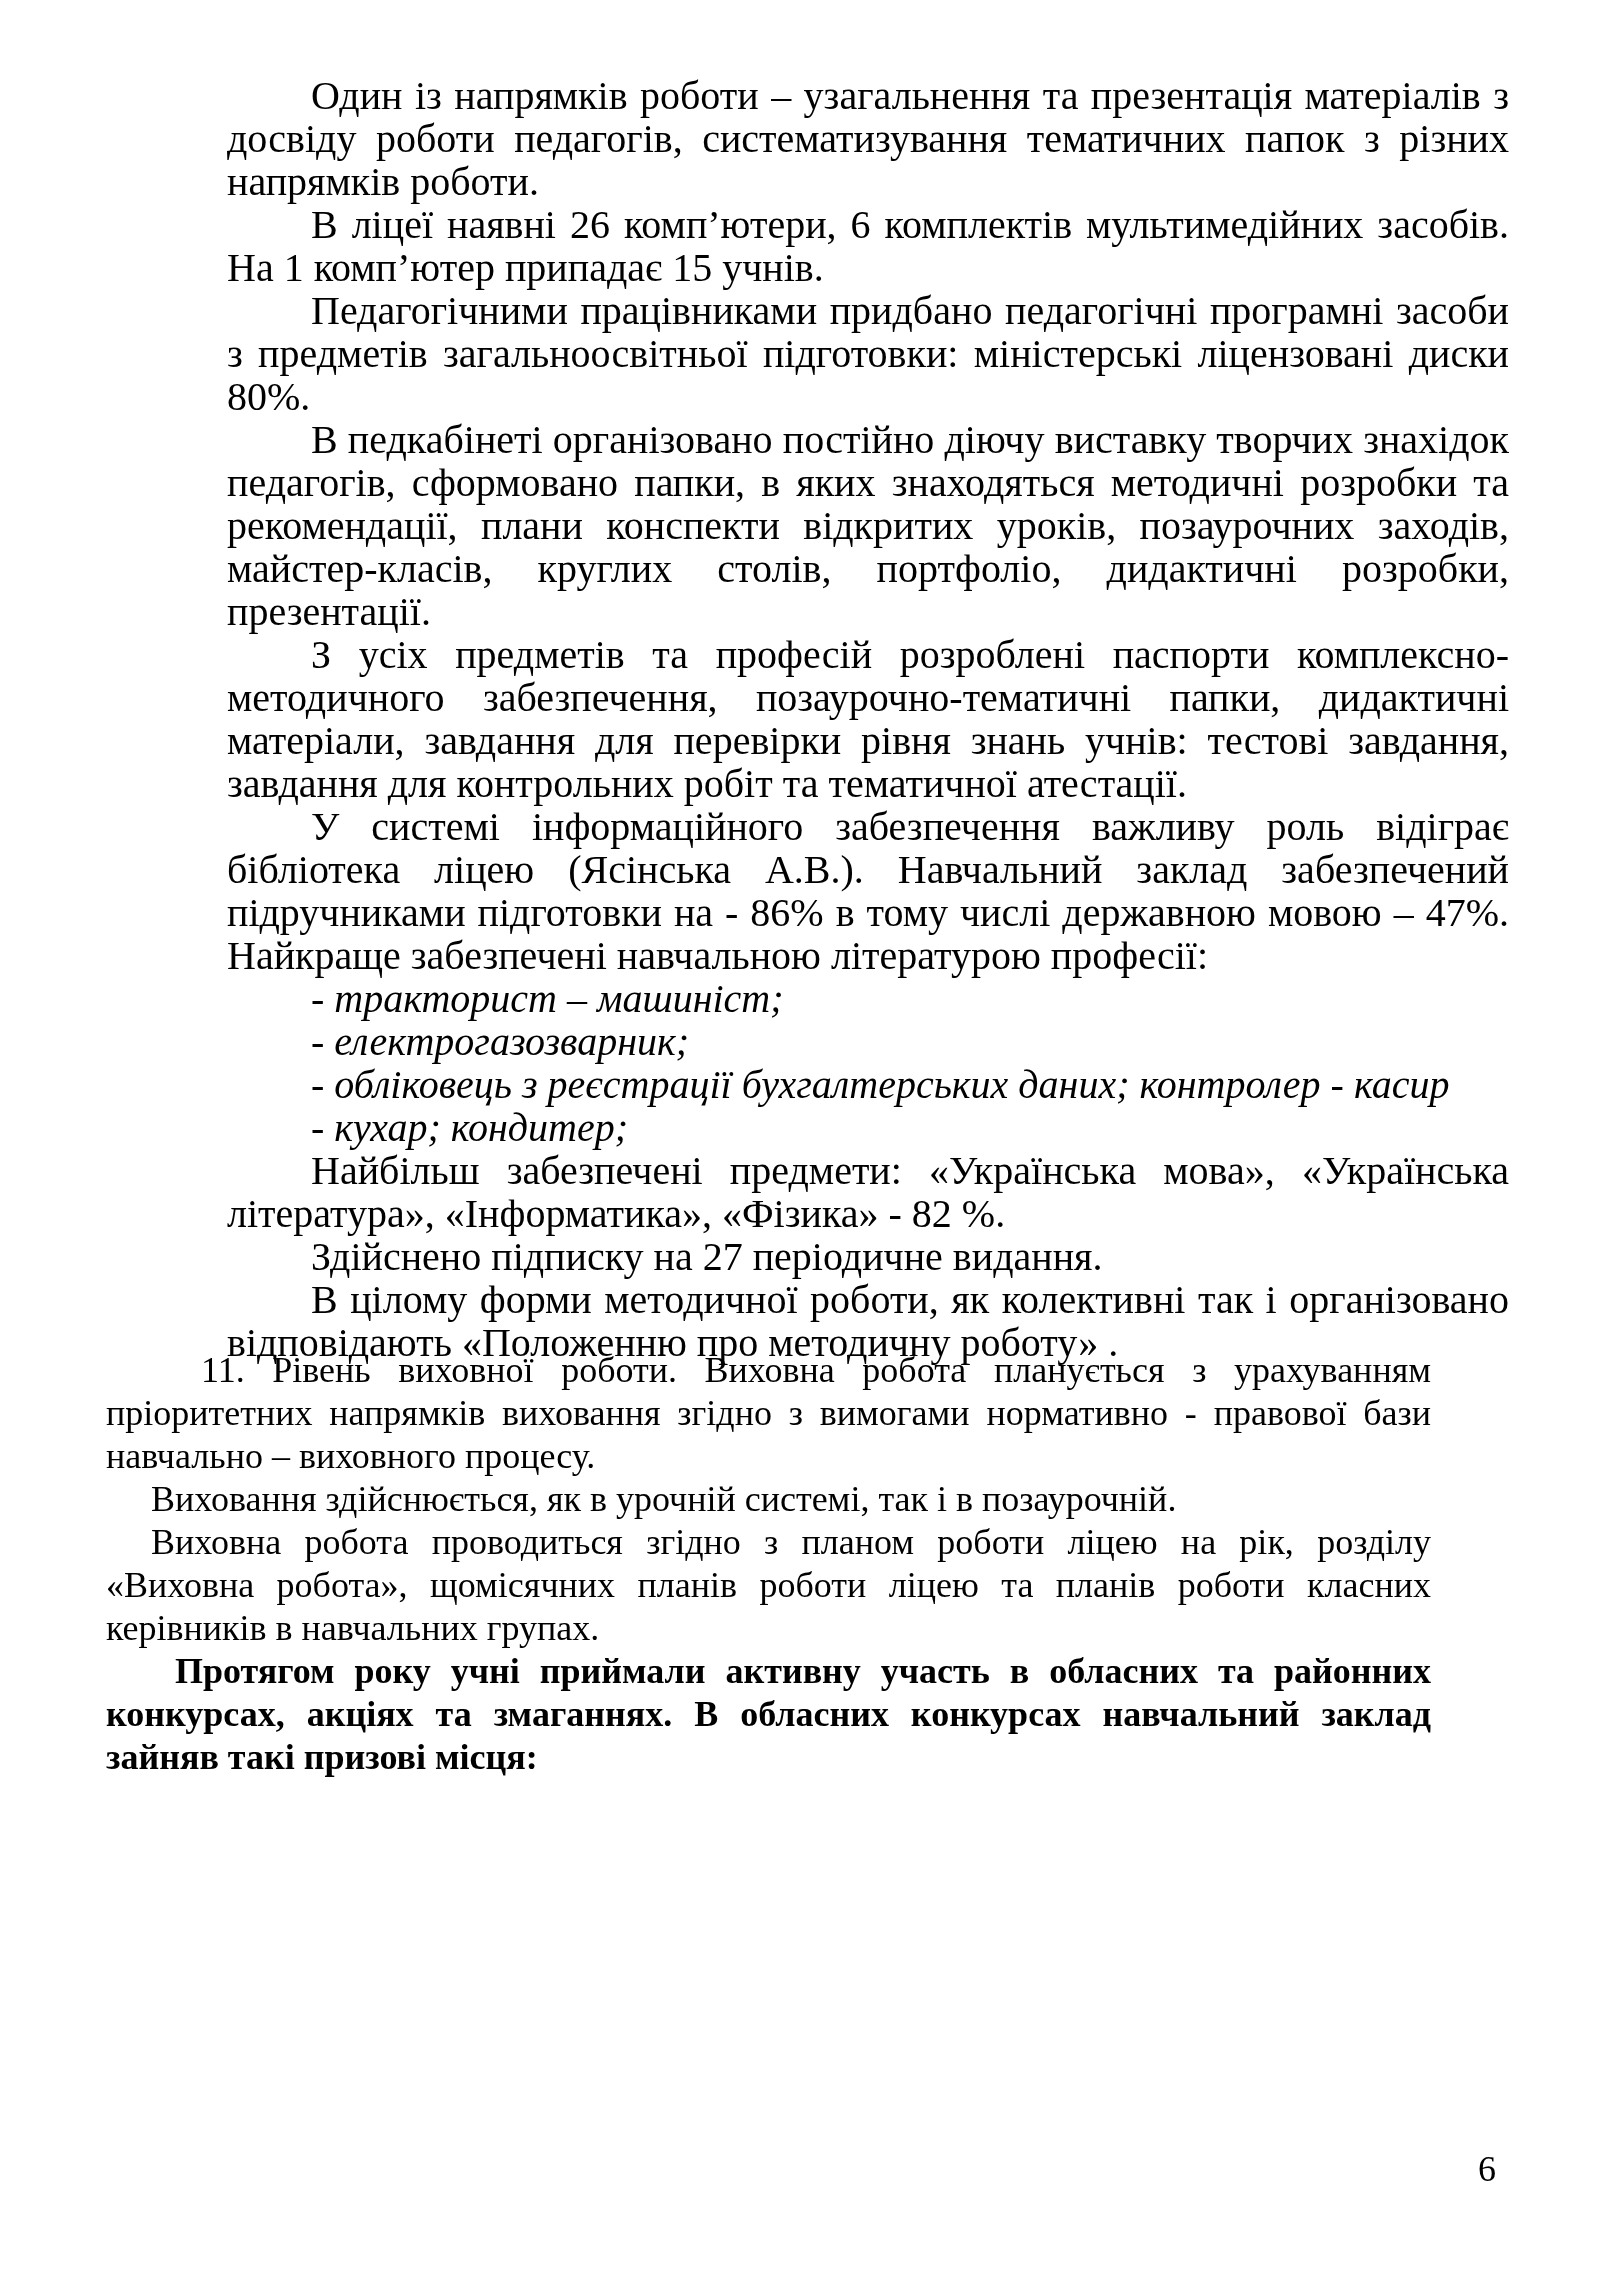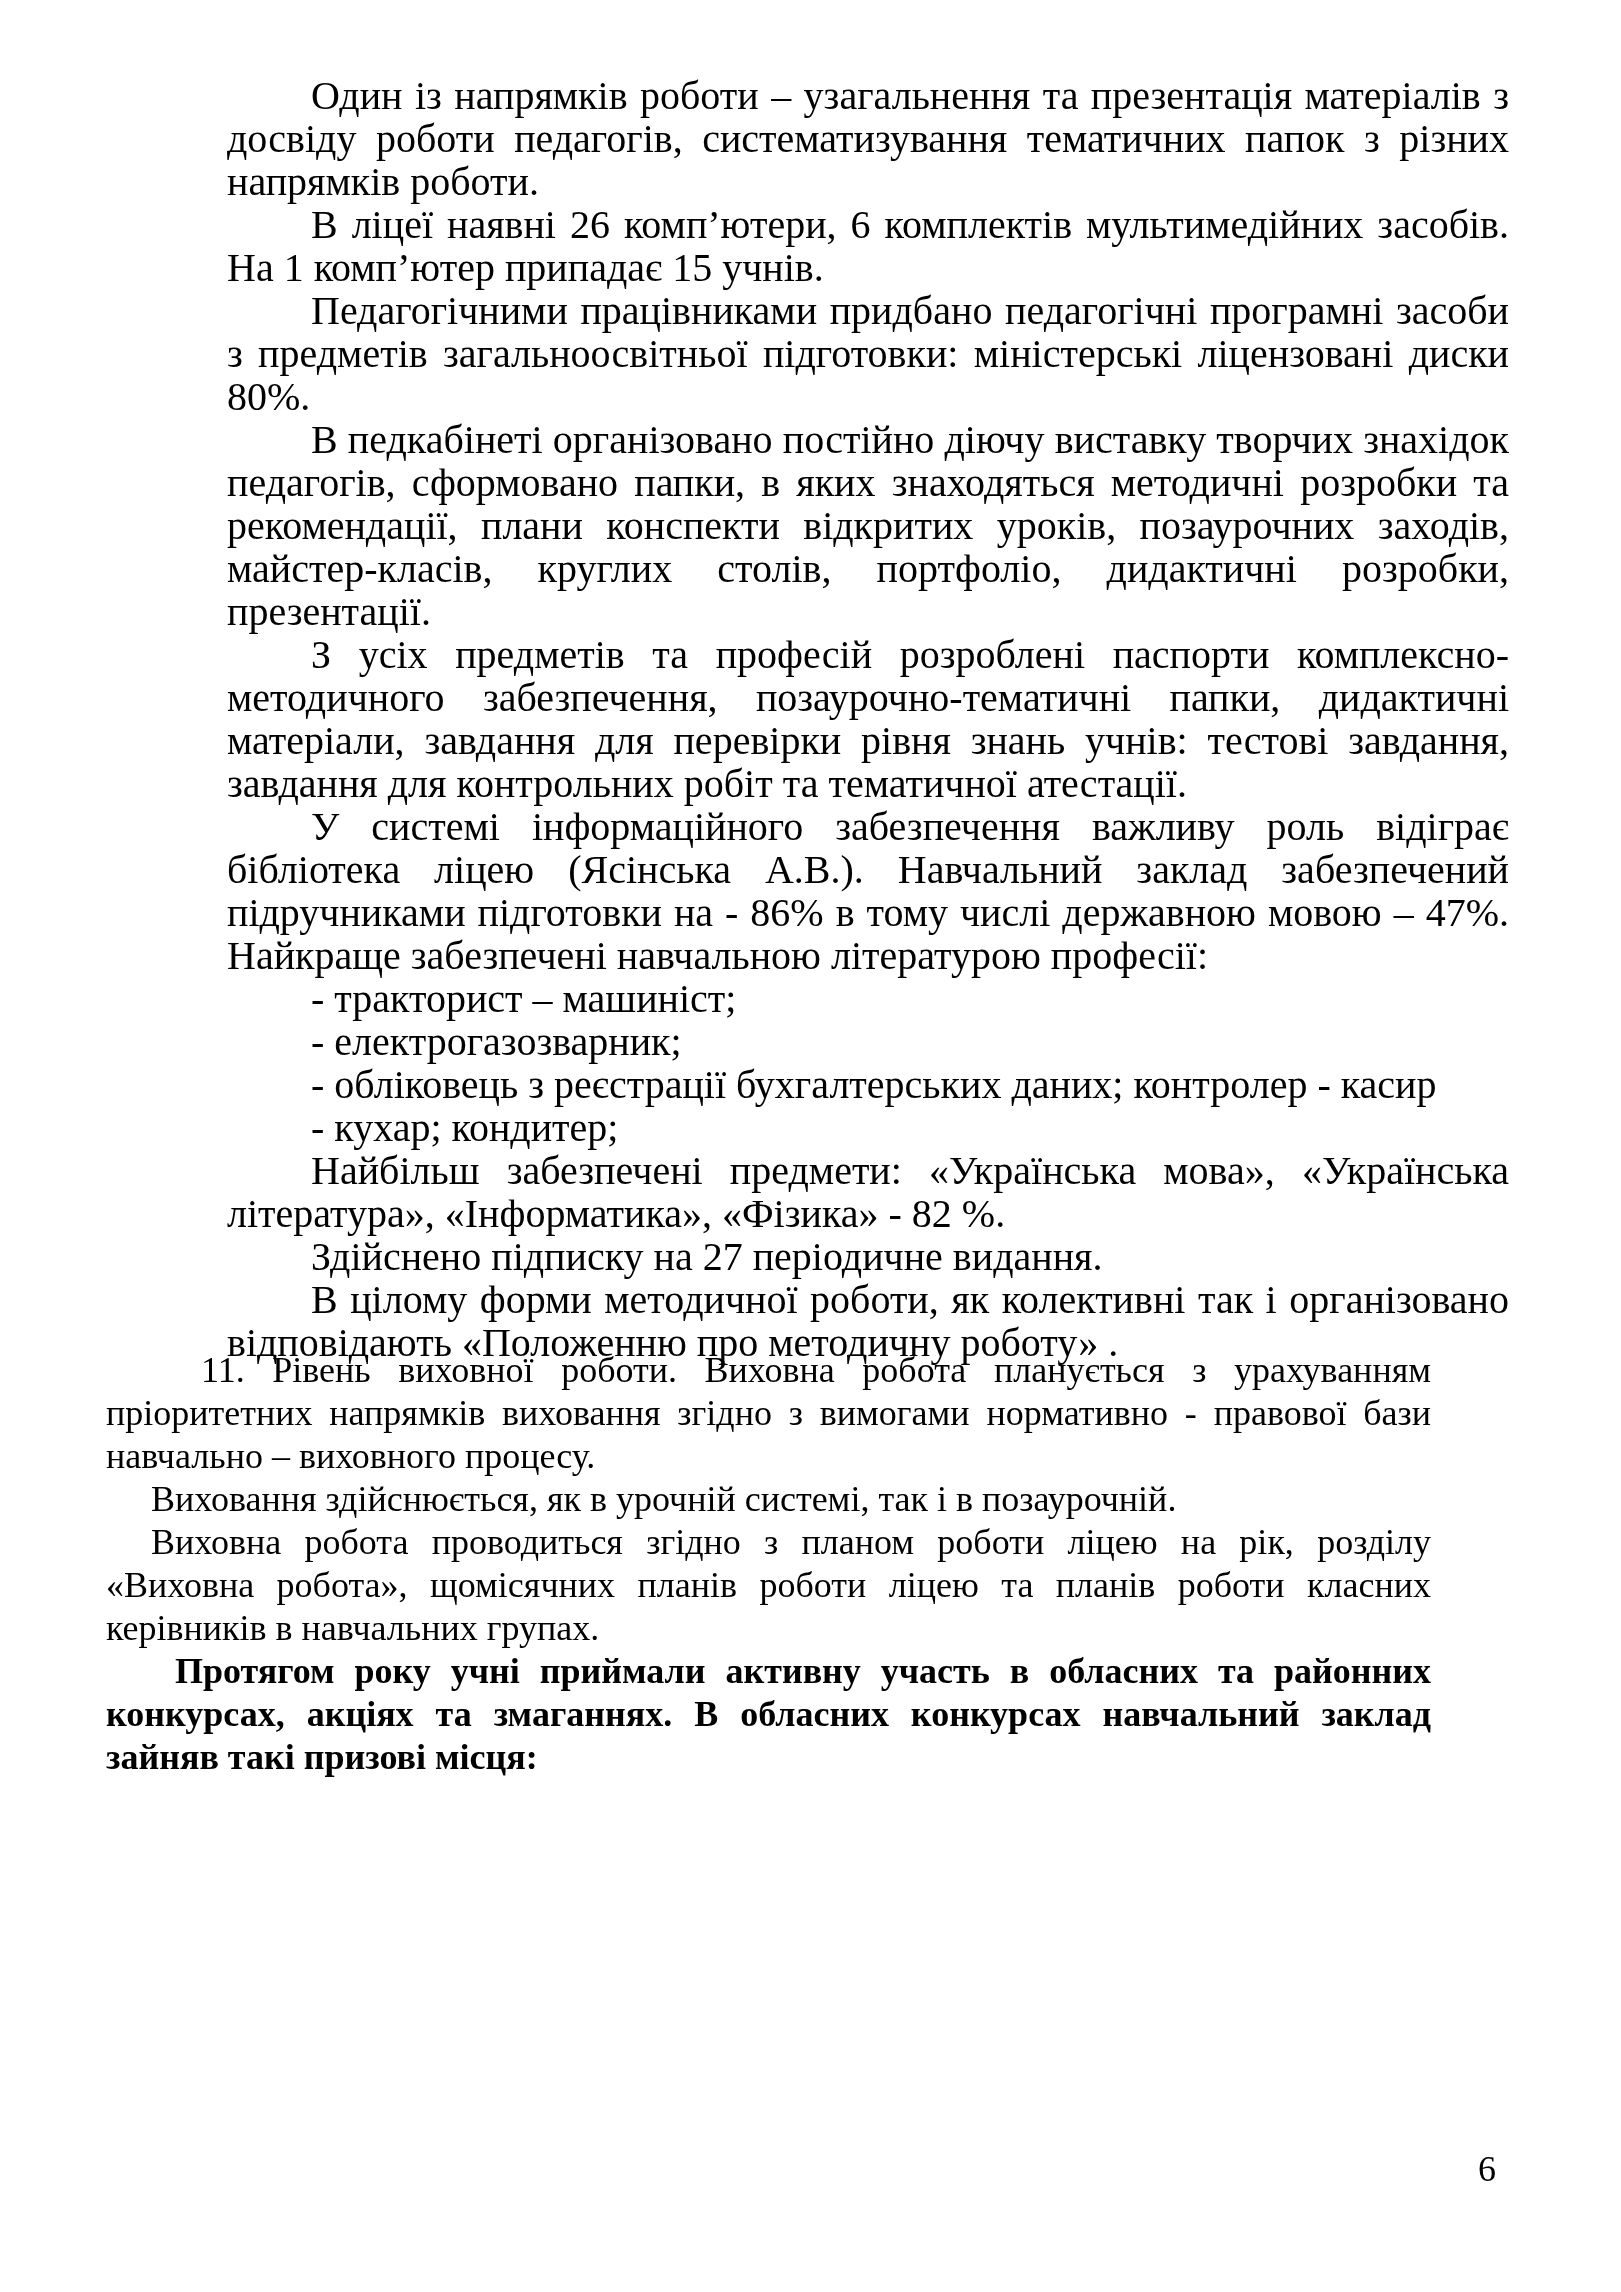--- a/index.html
+++ b/index.html
@@ -24,20 +24,21 @@
     font-size: 40px;
     line-height: 43px;
     text-align: justify;
   }
   .block-main p {
     margin: 0;
     text-indent: 84px;
   }
   .block-main p.list-item {
     text-align: left;
+    font-style: italic;
   }
   .block-s11 {
     position: absolute;
     left: 106px;
     top: 1349px;
     width: 1325px;
     font-size: 36px;
     line-height: 43px;
     text-align: justify;
   }

